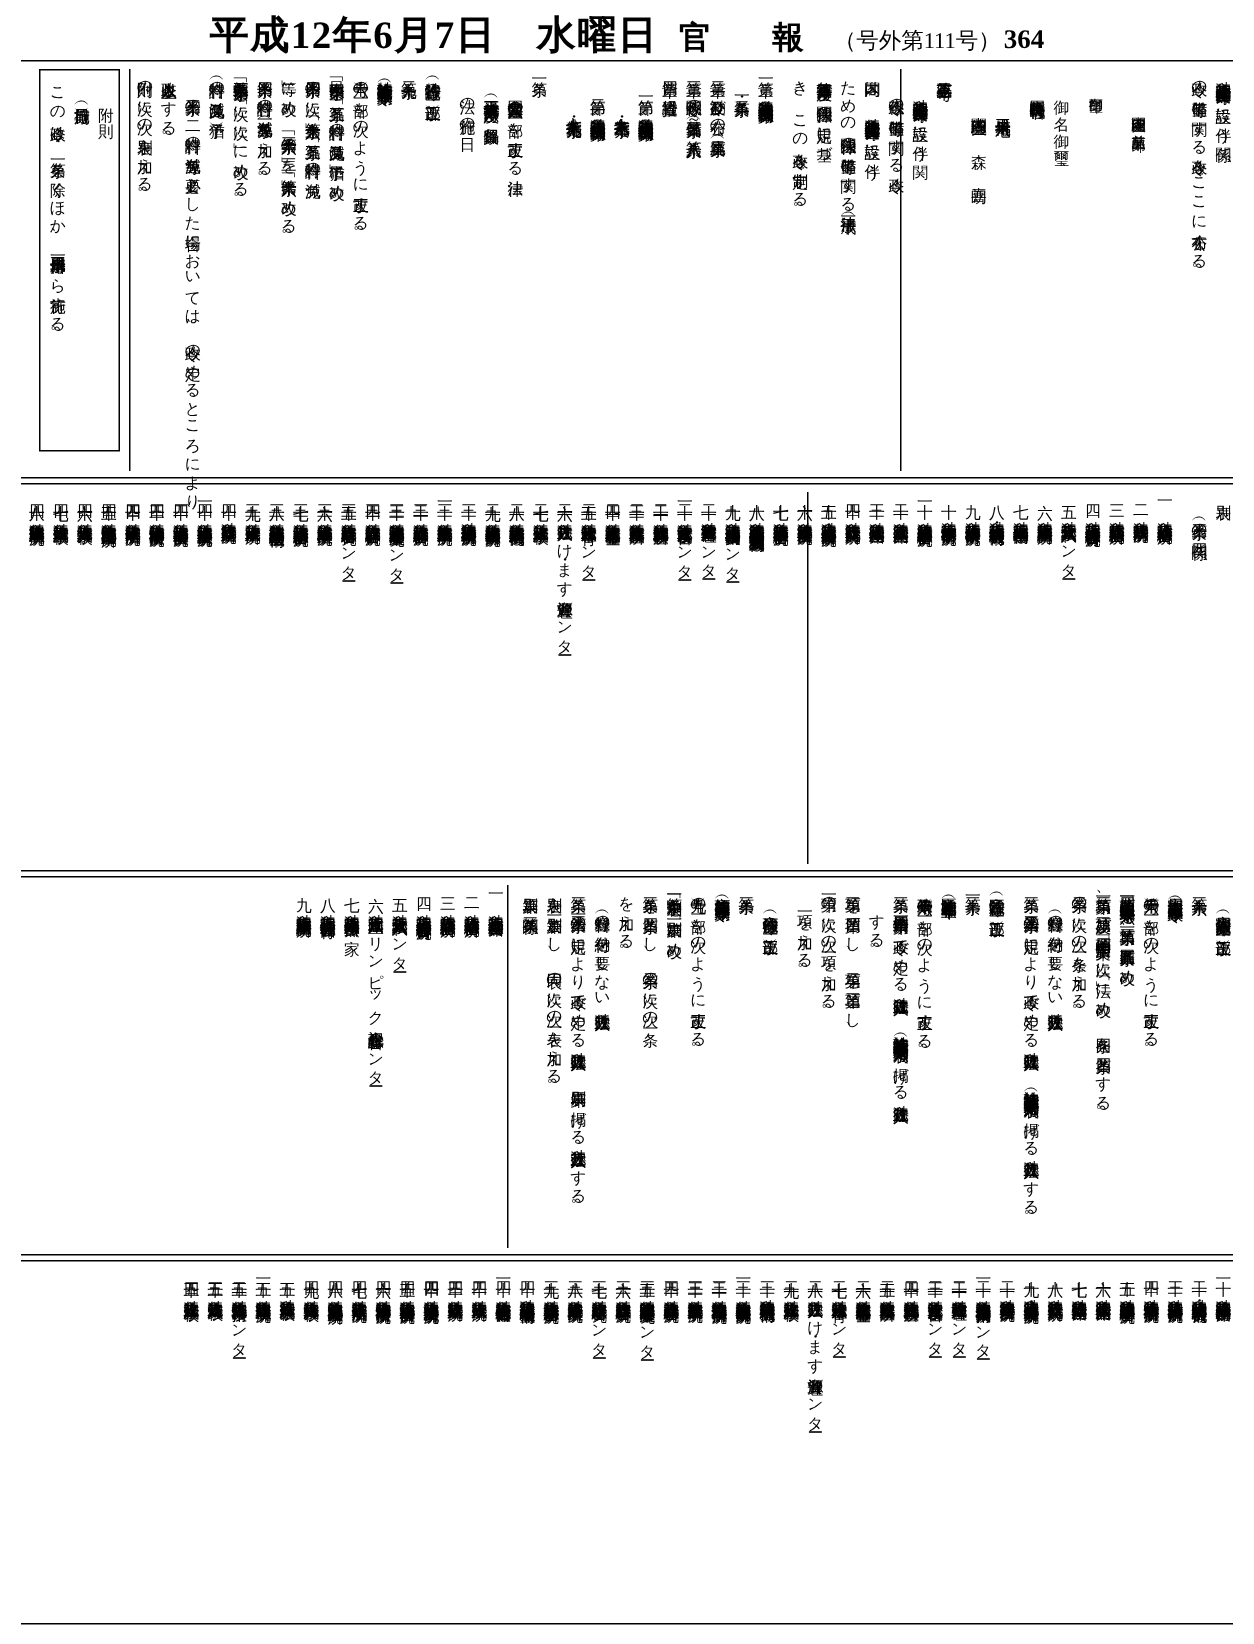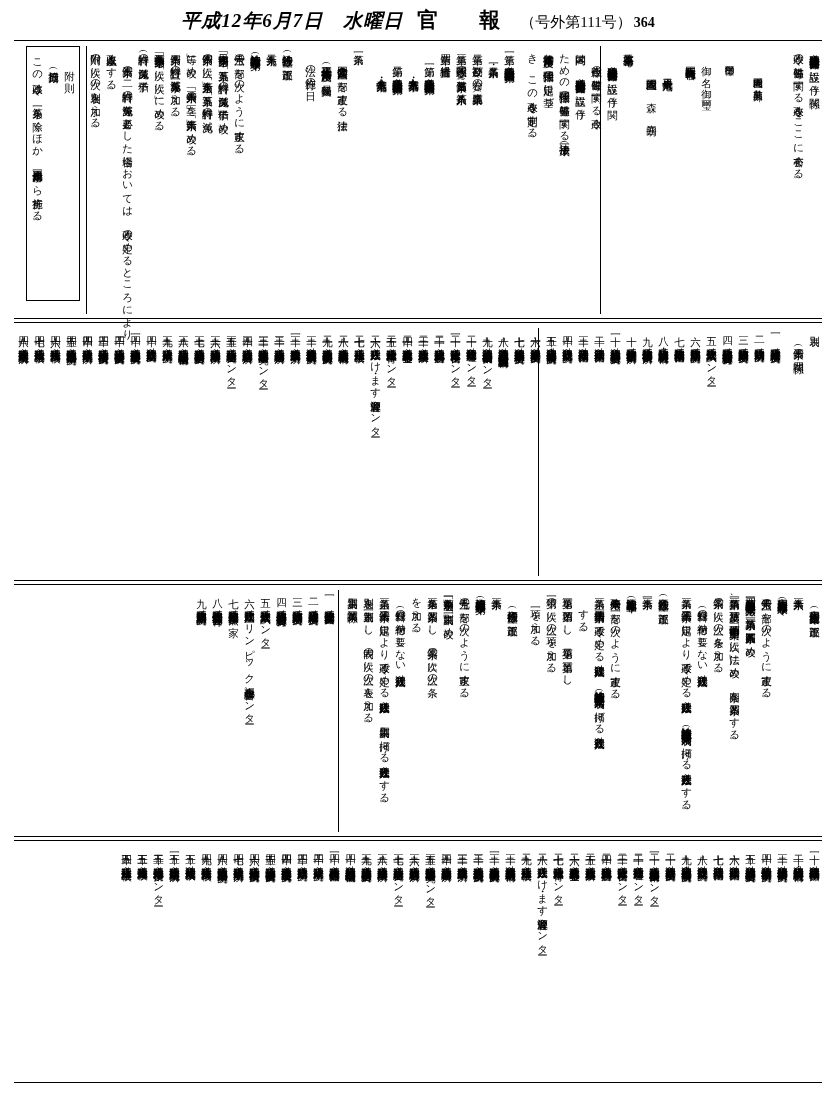--- a/index.html
+++ b/index.html
@@ -28,37 +28,36 @@
     top: 6px;
     left: 0;
     width: 836px;
     height: 30px;
     display: flex;
     align-items: baseline;
     justify-content: center;
     white-space: nowrap;
   }
   .masthead .date {
-    font-size: 19px;
+    font-size: 26px;
     letter-spacing: 1px;
     font-weight: bold;
-    font-style: italic;
   }
   .masthead .kanpou {
     font-size: 21px;
     font-weight: bold;
     letter-spacing: 10px;
     margin: 0 10px 0 14px;
   }
   .masthead .issue {
     font-size: 15px;
     font-weight: normal;
   }
   .masthead .pageno {
-    font-size: 14px;
+    font-size: 18px;
     font-weight: bold;
     margin-left: 2px;
   }
 
   .rule {
     position: absolute;
     left: 14px;
     width: 808px;
     border-top: 1.2px solid #000;
   }

